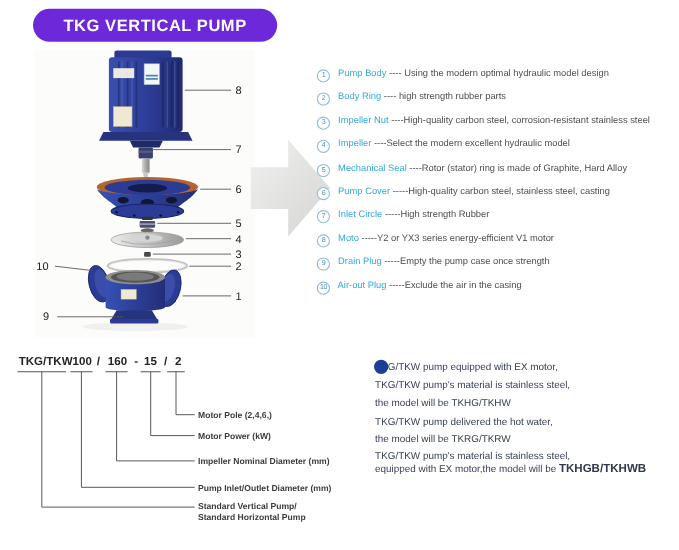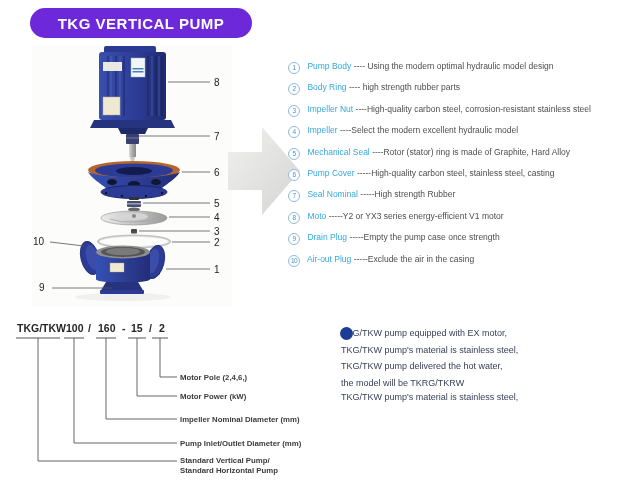--- a/index.html
+++ b/index.html
@@ -227,21 +227,21 @@
     <span class="pname">Mechanical Seal</span>
     <span class="pdesc">----Rotor (stator) ring is made of Graphite, Hard Alloy</span>
   </div>
   <div class="part-row">
     <span class="pnum">6</span>
     <span class="pname">Pump Cover</span>
     <span class="pdesc">-----High-quality carbon steel, stainless steel, casting</span>
   </div>
   <div class="part-row">
     <span class="pnum">7</span>
-    <span class="pname">Seal Nominal</span>
+    <span class="pname">Inlet Circle</span>
     <span class="pdesc">-----High strength Rubber</span>
   </div>
   <div class="part-row">
     <span class="pnum">8</span>
     <span class="pname">Moto</span>
     <span class="pdesc">-----Y2 or YX3 series energy-efficient V1 motor</span>
   </div>
   <div class="part-row">
     <span class="pnum">9</span>
     <span class="pname">Drain Plug</span>
@@ -287,17 +287,21 @@
     <text x="180" y="463">Standard Vertical Pump/</text>
     <text x="180" y="473">Standard Horizontal Pump</text>
   </g>
 </svg>
 
 <div class="notes">
   <div class="note-bullet"></div>
   <div class="note-text">
     <div class="note-line">TKG/TKW pump equipped with EX motor,</div>
     <div class="note-line">TKG/TKW pump's material is stainless steel,</div>
+    <div class="note-line">the model will be TKHG/TKHW</div>
     <div class="note-line">TKG/TKW pump delivered the hot water,</div>
     <div class="note-line">the model will be TKRG/TKRW</div>
     <div class="note-line tight">TKG/TKW pump's material is stainless steel,</div>
+    <div class="note-line tight">
+      <span>equipped with EX motor,the model will be </span><span class="bold-model">TKHGB/TKHWB</span>
+    </div>
   </div>
 </div>
 
 </body></html>

